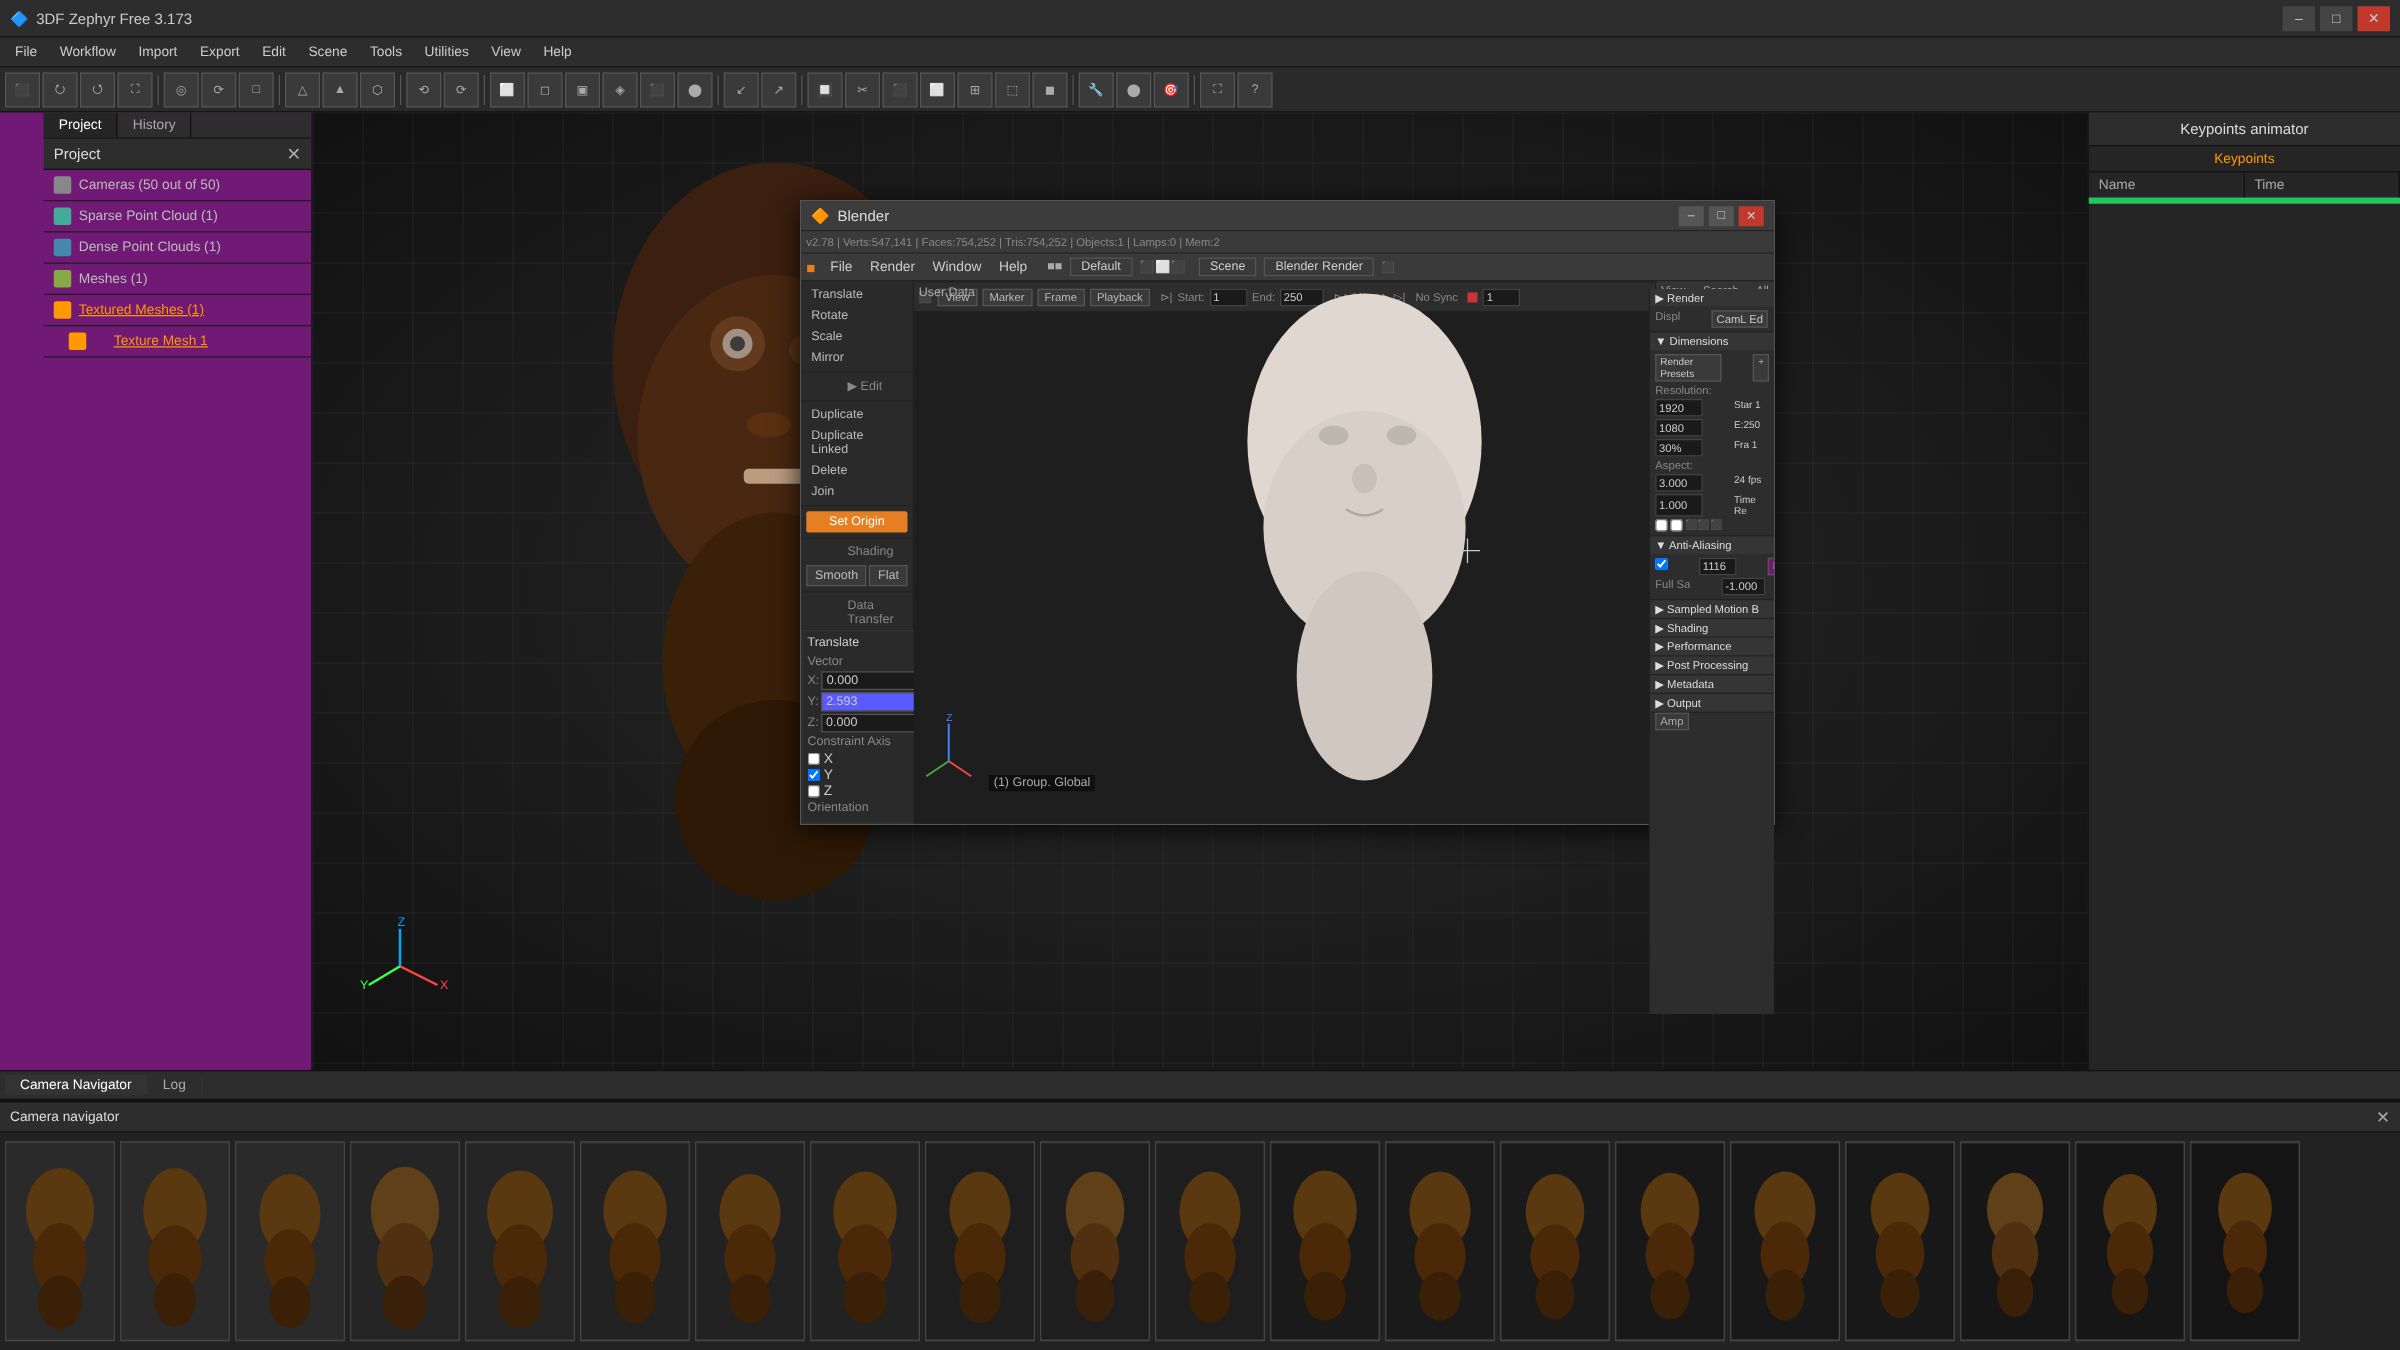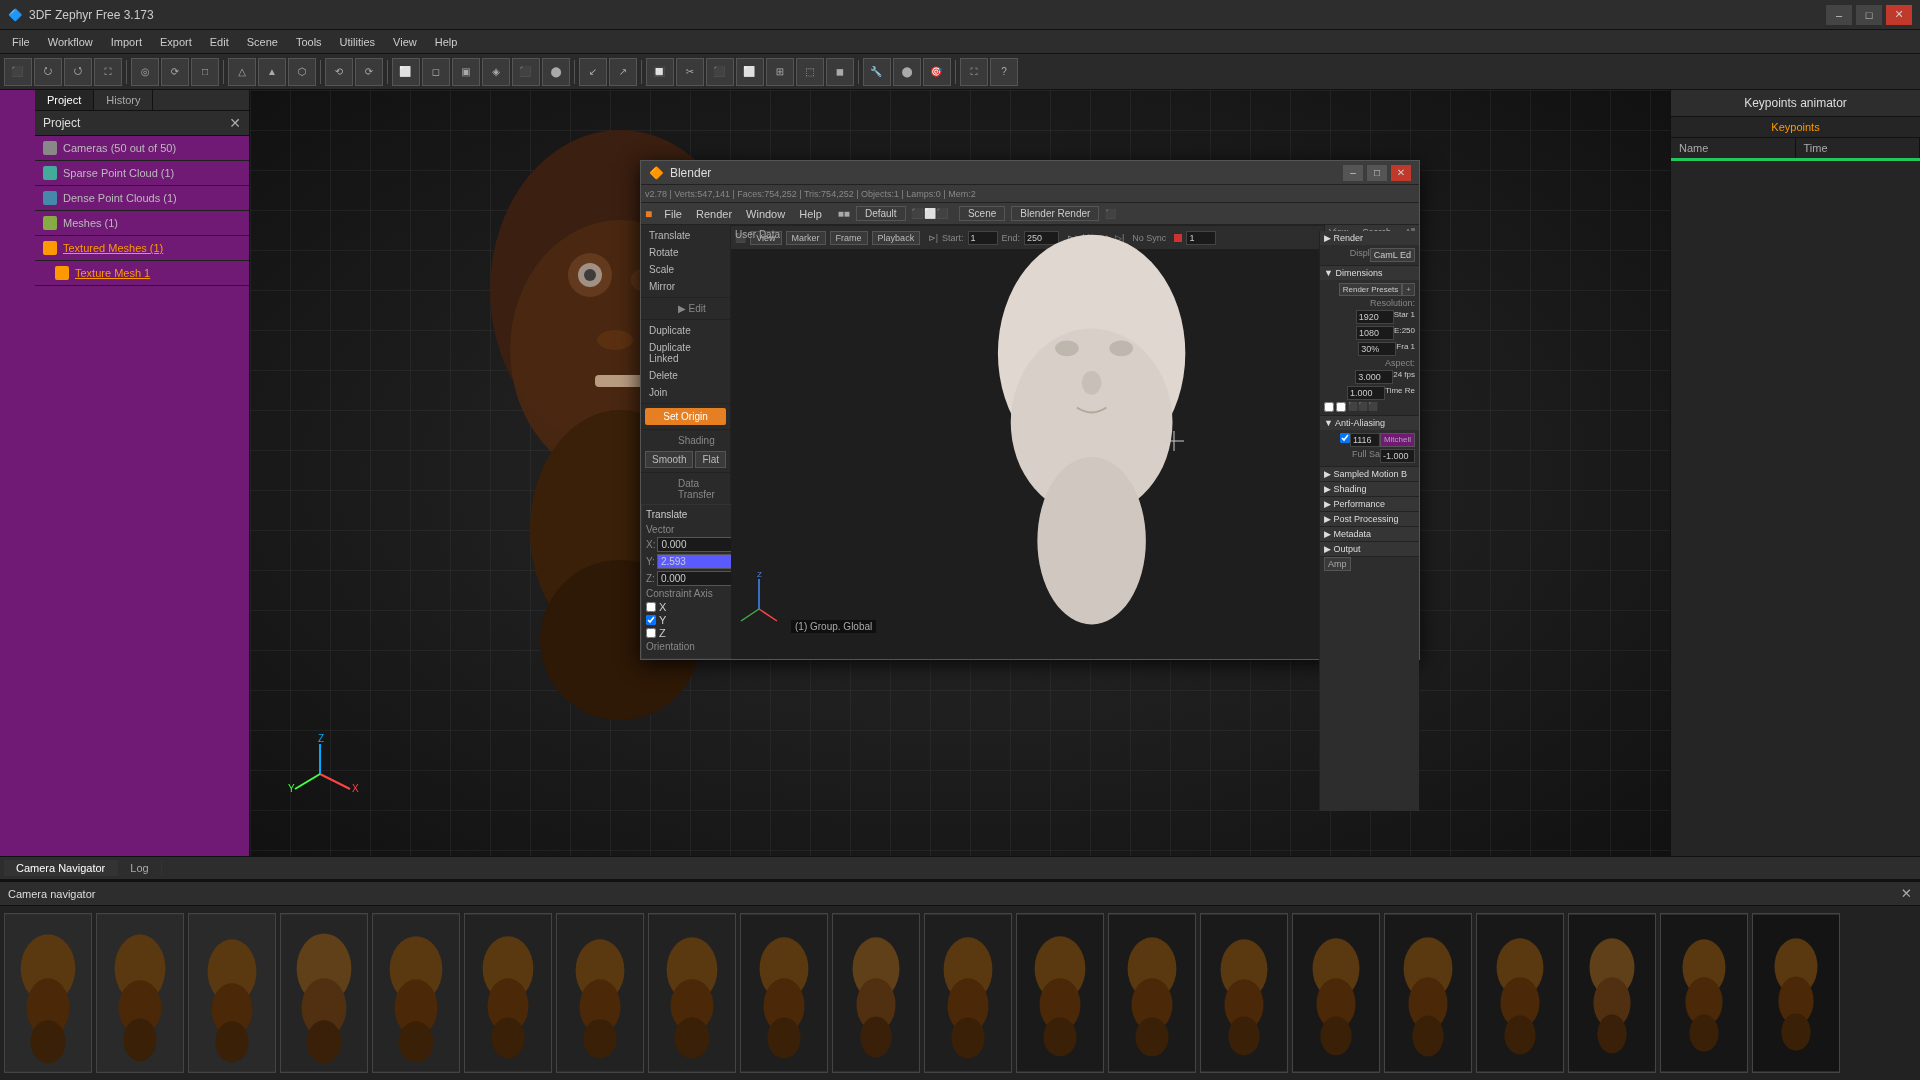--- a/index.html
+++ b/index.html
@@ -62,21 +62,21 @@
       background-image: linear-gradient(rgba(80,80,80,0.2) 1px, transparent 1px),
                         linear-gradient(90deg, rgba(80,80,80,0.2) 1px, transparent 1px);
       background-size: 40px 40px;
     }
     #axes { position: absolute; bottom: 40px; left: 30px; }
 
     
     #right-panel { width: 250px; background: #252525; border-left: 1px solid #111; display: flex; flex-direction: column; }
     .right-panel-title { padding: 6px 8px; background: #2d2d2d; border-bottom: 1px solid #111; font-size: 12px; color: #ddd; text-align: center; }
     .keypoints-header { padding: 4px 8px; color: #f90; font-size: 11px; text-align: center; border-bottom: 1px solid #111; }
-    .keypoints-cols { display: flex; border-bottom: 3px solid #22c55e; }
+    .keypoints-cols { display: flex; border-bottom: 5px solid #22c55e; }
     .keypoints-col { flex: 1; padding: 4px 8px; font-size: 11px; color: #aaa; border-right: 1px solid #111; }
 
     
     #bottom-tabs { height: 24px; background: #2d2d2d; display: flex; align-items: center; padding: 0 4px; border-top: 1px solid #111; border-bottom: 1px solid #111; }
     .bottom-tab { padding: 2px 12px; color: #aaa; cursor: pointer; font-size: 11px; border-right: 1px solid #333; }
     .bottom-tab.active { color: #fff; background: #333; }
 
     
     #camera-nav { height: 200px; background: #1a1a1a; border-top: 2px solid #111; display: flex; flex-direction: column; }
     #camera-nav-header { height: 24px; background: #2d2d2d; display: flex; align-items: center; justify-content: space-between; padding: 0 8px; border-bottom: 1px solid #111; }
@@ -133,21 +133,21 @@
     
     #blender-render-props {
       position: absolute; right: 0; top: 70px;
       width: 100px; height: 580px;
       background: #2d2d2d; border-left: 1px solid #222;
       overflow-y: auto; font-size: 9px; color: #aaa;
     }
     .rp-section { border-bottom: 1px solid #222; }
     .rp-header { background: #353535; padding: 2px 4px; color: #ddd; cursor: pointer; display: flex; align-items: center; gap: 2px; font-size: 9px; }
     .rp-content { padding: 2px 4px; }
-    .rp-row { display: flex; justify-content: flex-end; padding: 1px 0; font-size: 9px; }
+    .rp-row { display: flex; justify-content: flex-start; padding: 1px 0; font-size: 9px; gap: 25px; }
     .rp-label { color: #888; }
     .rp-val { color: #ccc; }
 
     
     .b-info-bar { height: 18px; background: #3a3a3a; display: flex; align-items: center; padding: 0 4px; font-size: 9px; color: #888; border-bottom: 1px solid #222; overflow: hidden; white-space: nowrap; }
 
     
     #blender-vp-bottom { height: 24px; background: #2d2d2d; display: flex; align-items: center; padding: 0 4px; gap: 4px; font-size: 10px; color: #aaa; border-top: 1px solid #222; }
     .b-btn { background: #3a3a3a; border: 1px solid #555; color: #bbb; padding: 1px 5px; font-size: 9px; cursor: pointer; }
 
@@ -254,21 +254,21 @@
       <span class="item-label">Dense Point Clouds (1)</span>
     </div>
     <div class="panel-item">
       <div class="item-icon icon-mesh"></div>
       <span class="item-label">Meshes (1)</span>
     </div>
     <div class="panel-item active">
       <div class="item-icon icon-texmesh"></div>
       <span class="item-label">Textured Meshes (1)</span>
     </div>
-    <div class="panel-item active" style="padding-left: 20px;">
+    <div class="panel-item active" style="padding-left: 20px; gap: 16px;">
       <div class="item-icon icon-texmesh"></div>
       <span class="item-label">Texture Mesh 1</span>
     </div>
   </div>
 
   <div id="viewport">
     <div id="viewport-canvas">
       <div class="grid-overlay"></div>
 
       <svg style="position:absolute; left:80px; top:0; width:580px; height:640px;" viewBox="0 0 580 640">

